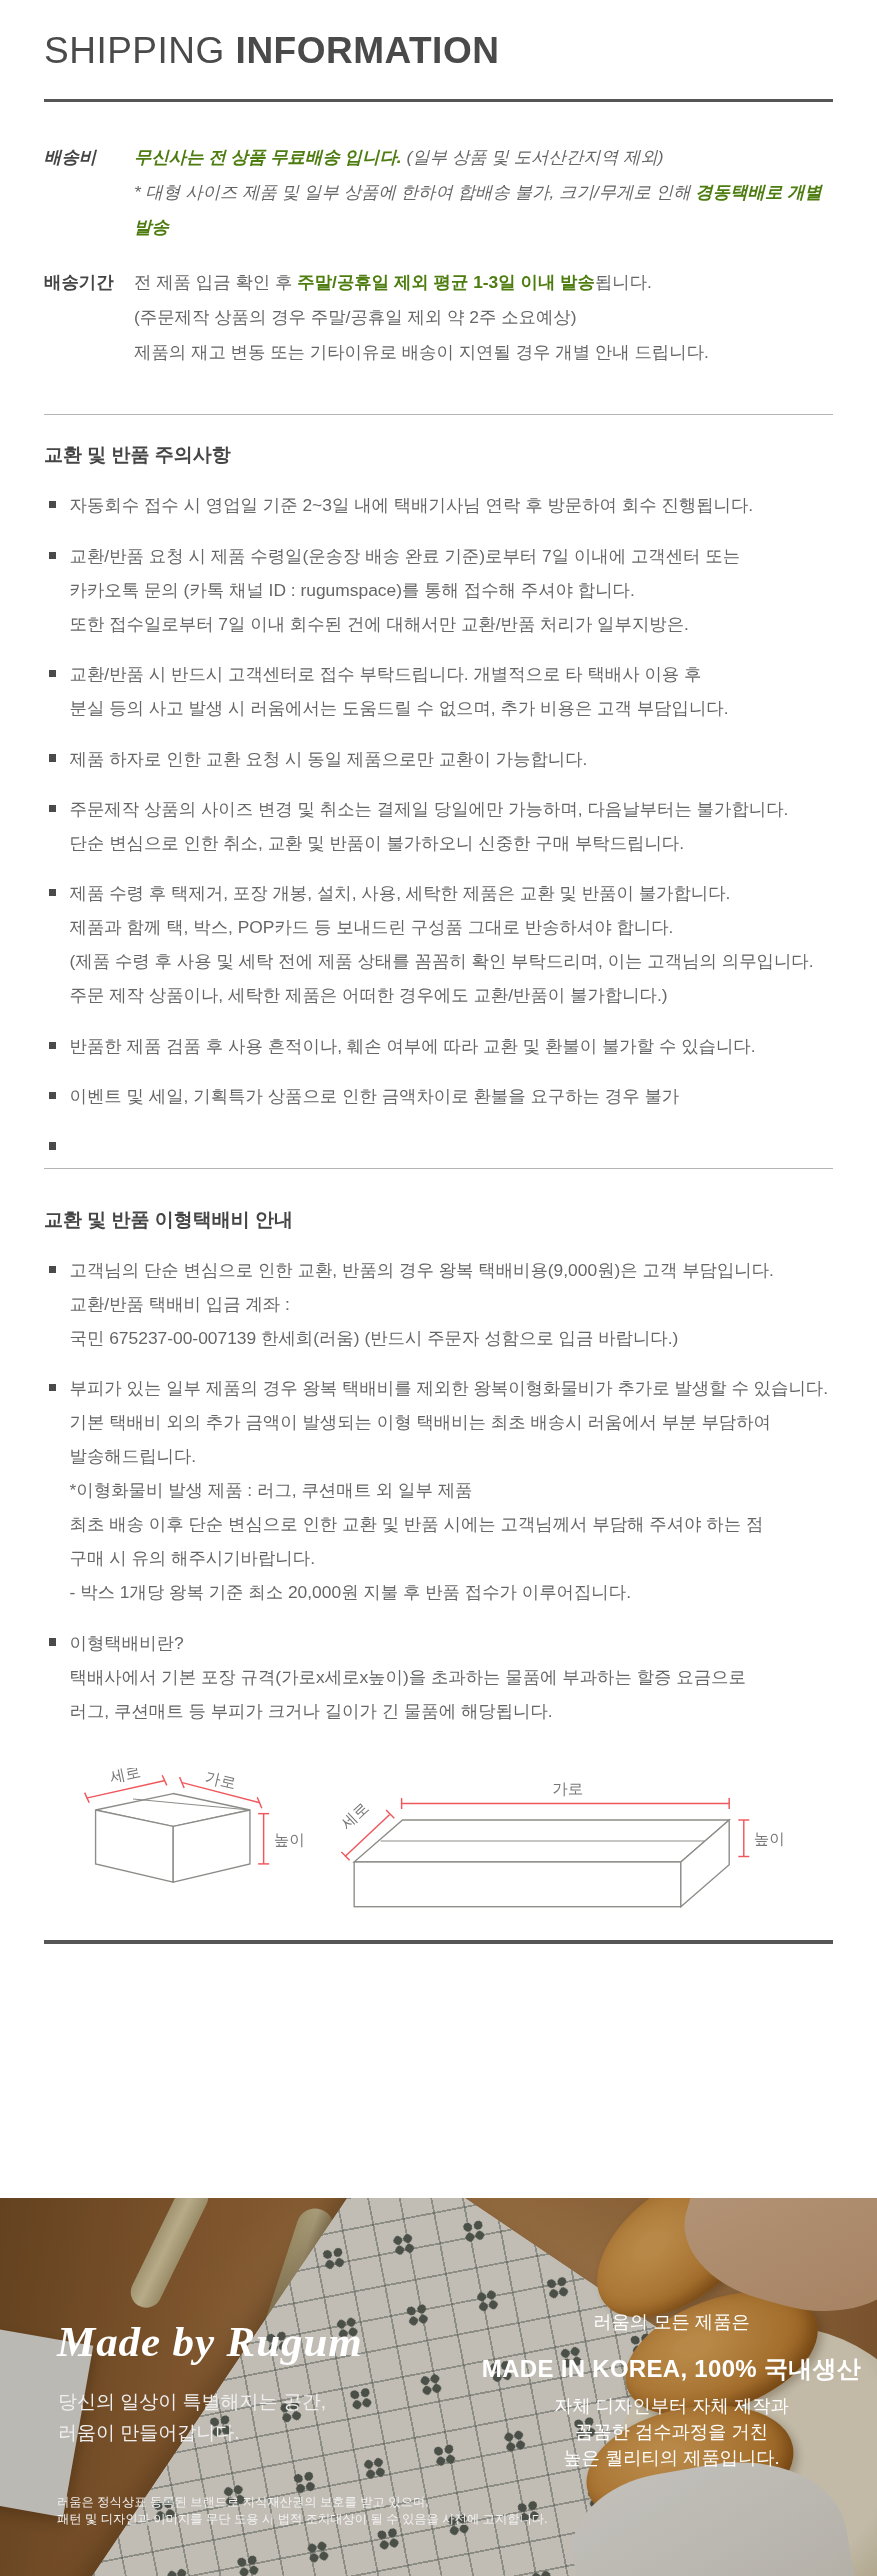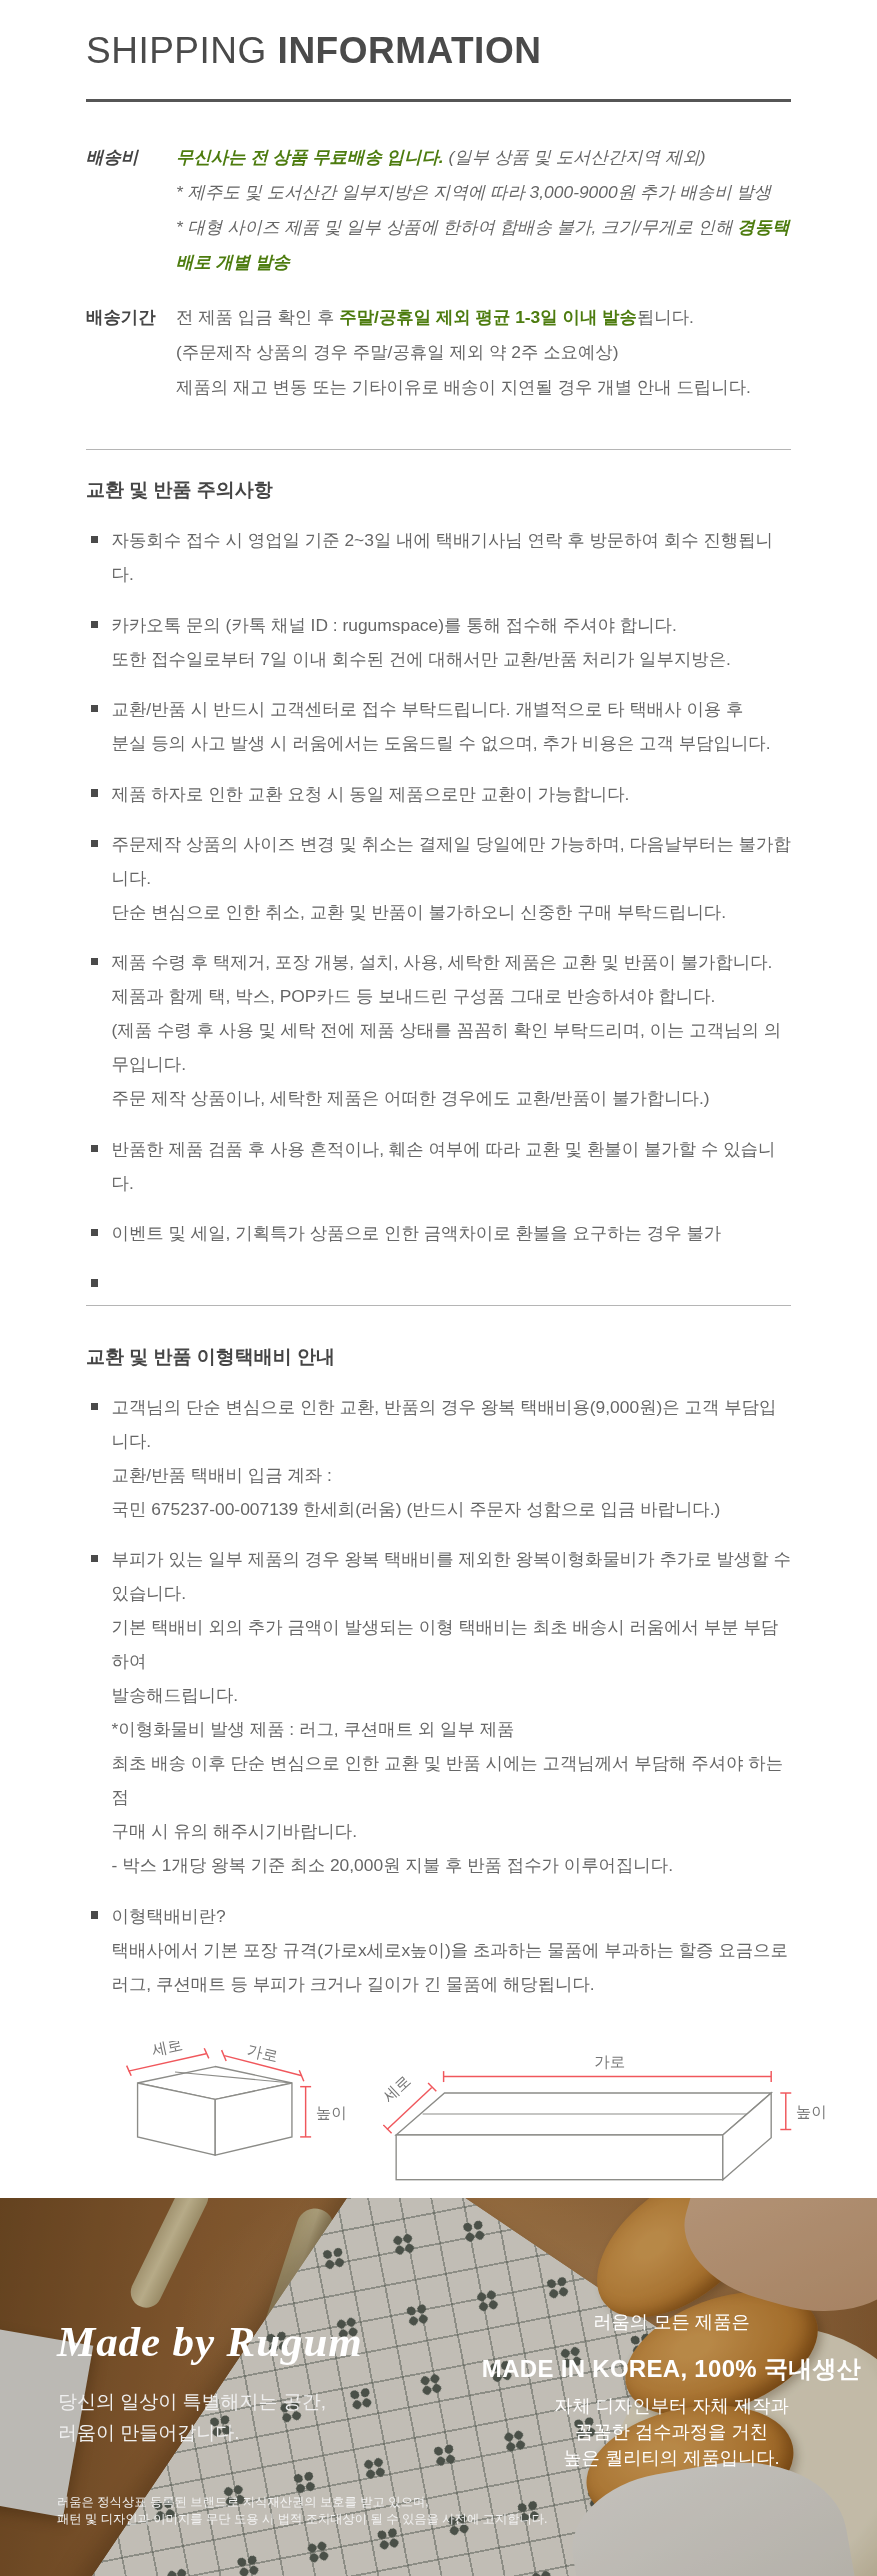--- a/index.html
+++ b/index.html
@@ -1,21 +1,21 @@
 <!DOCTYPE html>
 <html style="font-size:14.6px"><head>
 <meta charset="utf-8">
 <style>
   html,body{margin:0;padding:0;}
   body{
     width:877px;height:2576px;position:relative;overflow:hidden;
     background:#ffffff;color:#666;
     font-family:"Liberation Sans", sans-serif;
   }
-  .container{padding:0 86px;}
+  .container{padding:0 44px;}
   
   .title{margin-top:27.4px;font-size:37px;line-height:48px;color:#4a4a4a;letter-spacing:0.5px;}
   .title .light{font-weight:400;}
   .title .strong{font-weight:700;}
   .rule-dark{height:2.7px;background:#565656;margin-top:24px;}
   .rule-light{height:0.9px;background:#b5b5b5;margin-top:44px;}
   .rule-thick{height:3.7px;background:#565656;margin-top:25.6px;}
   
   .kv{display:flex;font-size:17.4px;}
   .kv-fee{margin-top:38px;font-style:italic;}
@@ -98,21 +98,20 @@
 
   <div class="title">
     <span class="light">SHIPPING </span><span class="strong">INFORMATION</span>
   </div>
   <div class="rule-dark"></div>
 
   <div class="kv kv-fee">
     <div class="label">배송비</div>
     <div class="content">
       <div><b>무신사는 전 상품 무료배송 입니다.</b><span> (일부 상품 및 도서산간지역 제외)</span></div>
-      <div>* 제주도 및 도서산간 일부지방은 지역에 따라 3,000-9000원 추가 배송비 발생</div>
       <div><span>* 대형 사이즈 제품 및 일부 상품에 한하여 합배송 불가, 크기/무게로 인해 </span><b>경동택배로 개별 발송</b></div>
     </div>
   </div>
 
   <div class="kv kv-period">
     <div class="label">배송기간</div>
     <div class="content">
       <div><span>전 제품 입금 확인 후 </span><b>주말/공휴일 제외 평균 1-3일 이내 발송</b><span>됩니다.</span></div>
       <div>(주문제작 상품의 경우 주말/공휴일 제외 약 2주 소요예상)</div>
       <div>제품의 재고 변동 또는 기타이유로 배송이 지연될 경우 개별 안내 드립니다.</div>
@@ -125,20 +124,21 @@
   <ul class="notes">
       <li>
         <span class="sq"></span>
         <div class="lines">
           <div>자동회수 접수 시 영업일 기준 2~3일 내에 택배기사님 연락 후 방문하여 회수 진행됩니다.</div>
         </div>
       </li>
       <li>
         <span class="sq"></span>
         <div class="lines">
+          <div>교환/반품 요청 시 제품 수령일(운송장 배송 완료 기준)로부터 7일 이내에 고객센터 또는</div>
           <div>카카오톡 문의 (카톡 채널 ID : rugumspace)를 통해 접수해 주셔야 합니다.</div>
           <div>또한 접수일로부터 7일 이내 회수된 건에 대해서만 교환/반품 처리가 일부지방은.</div>
         </div>
       </li>
       <li>
         <span class="sq"></span>
         <div class="lines">
           <div>교환/반품 시 반드시 고객센터로 접수 부탁드립니다. 개별적으로 타 택배사 이용 후</div>
           <div>분실 등의 사고 발생 시 러움에서는 도움드릴 수 없으며, 추가 비용은 고객 부담입니다.</div>
         </div>

